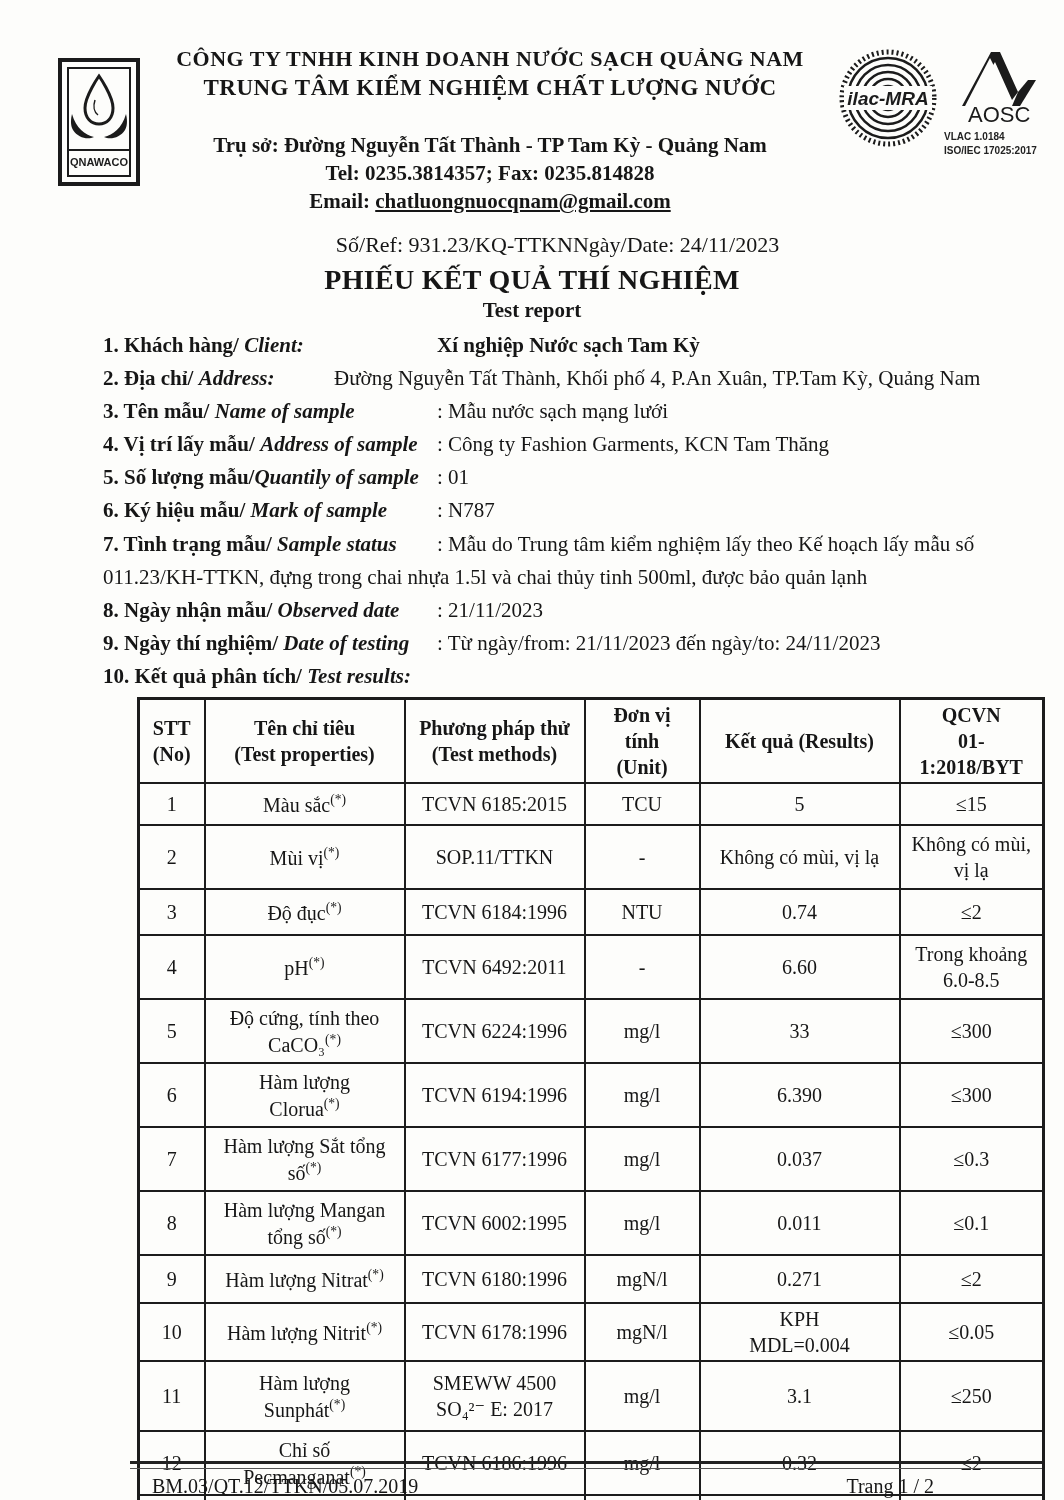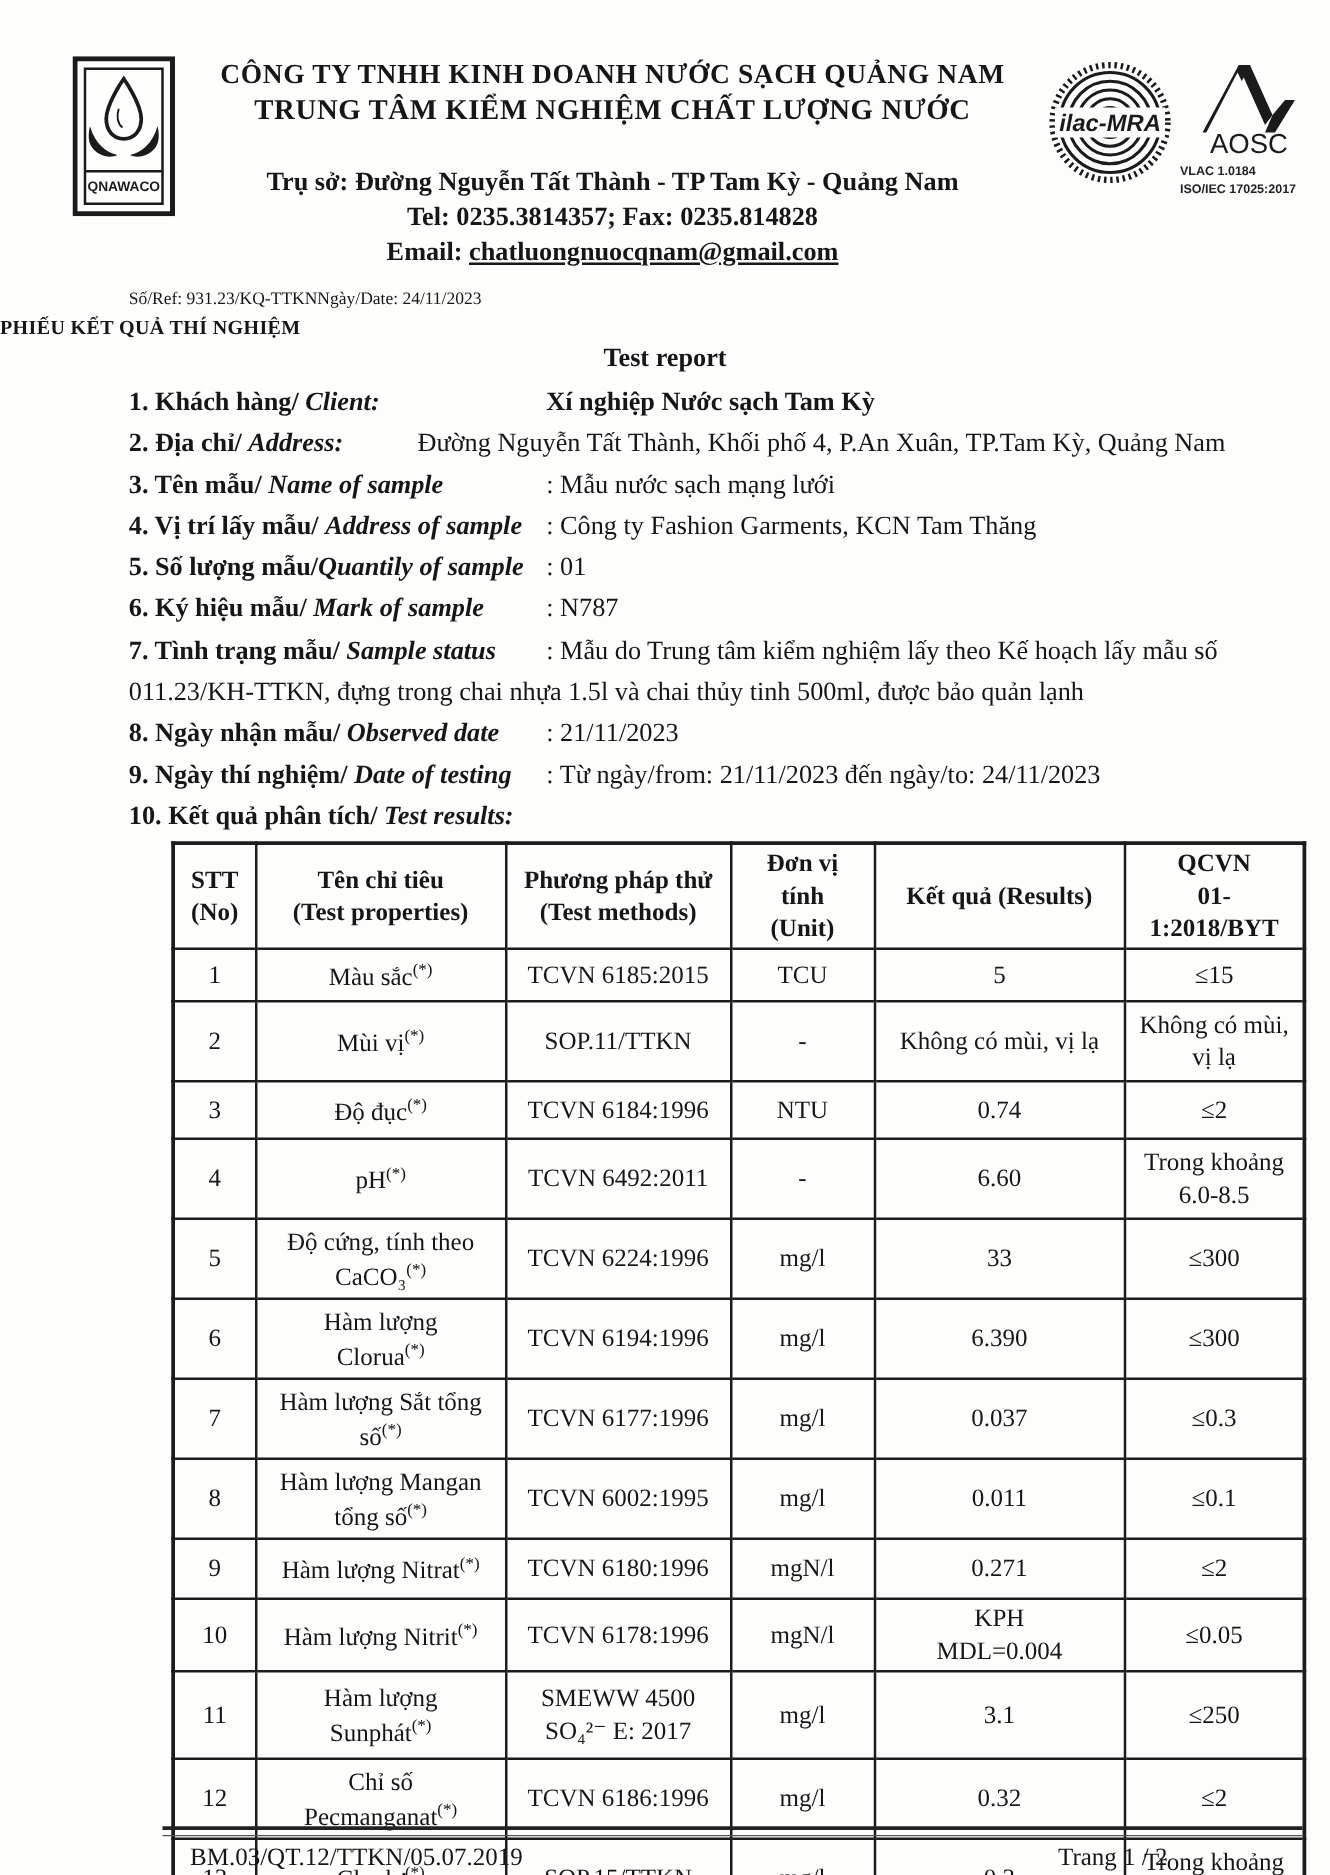--- a/index.html
+++ b/index.html
@@ -7,34 +7,34 @@
     position:relative;
     width:1064px;height:1500px;
     margin:0 auto;
     background:#fdfdfb;
     color:#161616;
     font-family:"Liberation Serif","DejaVu Serif",serif;
     overflow:hidden;
   }
   
   .letterhead{display:flex;align-items:flex-start;padding:42px 18px 0 58px;}
-  .logo-left{flex:0 0 84px;margin-top:3px;}
+  .logo-left{flex:0 0 84px;margin-top:16px;}
   .head-center{flex:1;text-align:center;line-height:1.32;padding-top:2px;}
   .head-line1{font-size:22px;font-weight:bold;letter-spacing:.5px;}
   .head-line2{font-size:23px;font-weight:bold;letter-spacing:.5px;}
   .head-line3{font-size:21px;font-weight:bold;margin-top:29px;}
   .head-line4{font-size:21px;font-weight:bold;}
   .head-line5{font-size:21px;font-weight:bold;}
   .email-addr{text-decoration:underline;font-weight:bold;}
   .logos-right{flex:0 0 208px;display:flex;gap:6px;align-items:flex-start;padding-top:6px;}
   .aosc-block{}
   .aosc-sub{font-family:"Liberation Sans","DejaVu Sans",sans-serif;font-size:10px;font-weight:bold;line-height:1.35;color:#222;}
   
-  .meta-row{display:flex;justify-content:flex-start;padding:16px 52px 0 103px;font-size:14px;}
-  .doc-title{margin-top:6px;text-align:left;font-size:16px;font-weight:bold;letter-spacing:.3px;}
+  .meta-row{display:flex;justify-content:center;padding:16px 52px 0 103px;font-size:22px;}
+  .doc-title{margin-top:6px;text-align:center;font-size:28px;font-weight:bold;letter-spacing:.3px;}
   .doc-subtitle{text-align:center;font-size:21px;font-weight:bold;margin-top:2px;}
   
   .info-list{padding:6px 40px 0 103px;font-size:21px;}
   .info-item{line-height:1.58;}
   .info-label{display:inline-block;min-width:334px;}
   .info-item.narrow-label .info-label{min-width:231px;}
   .info-item.no-tab .info-label{min-width:0;}
   .info-value.bold{font-weight:bold;}
   
   table.results{

